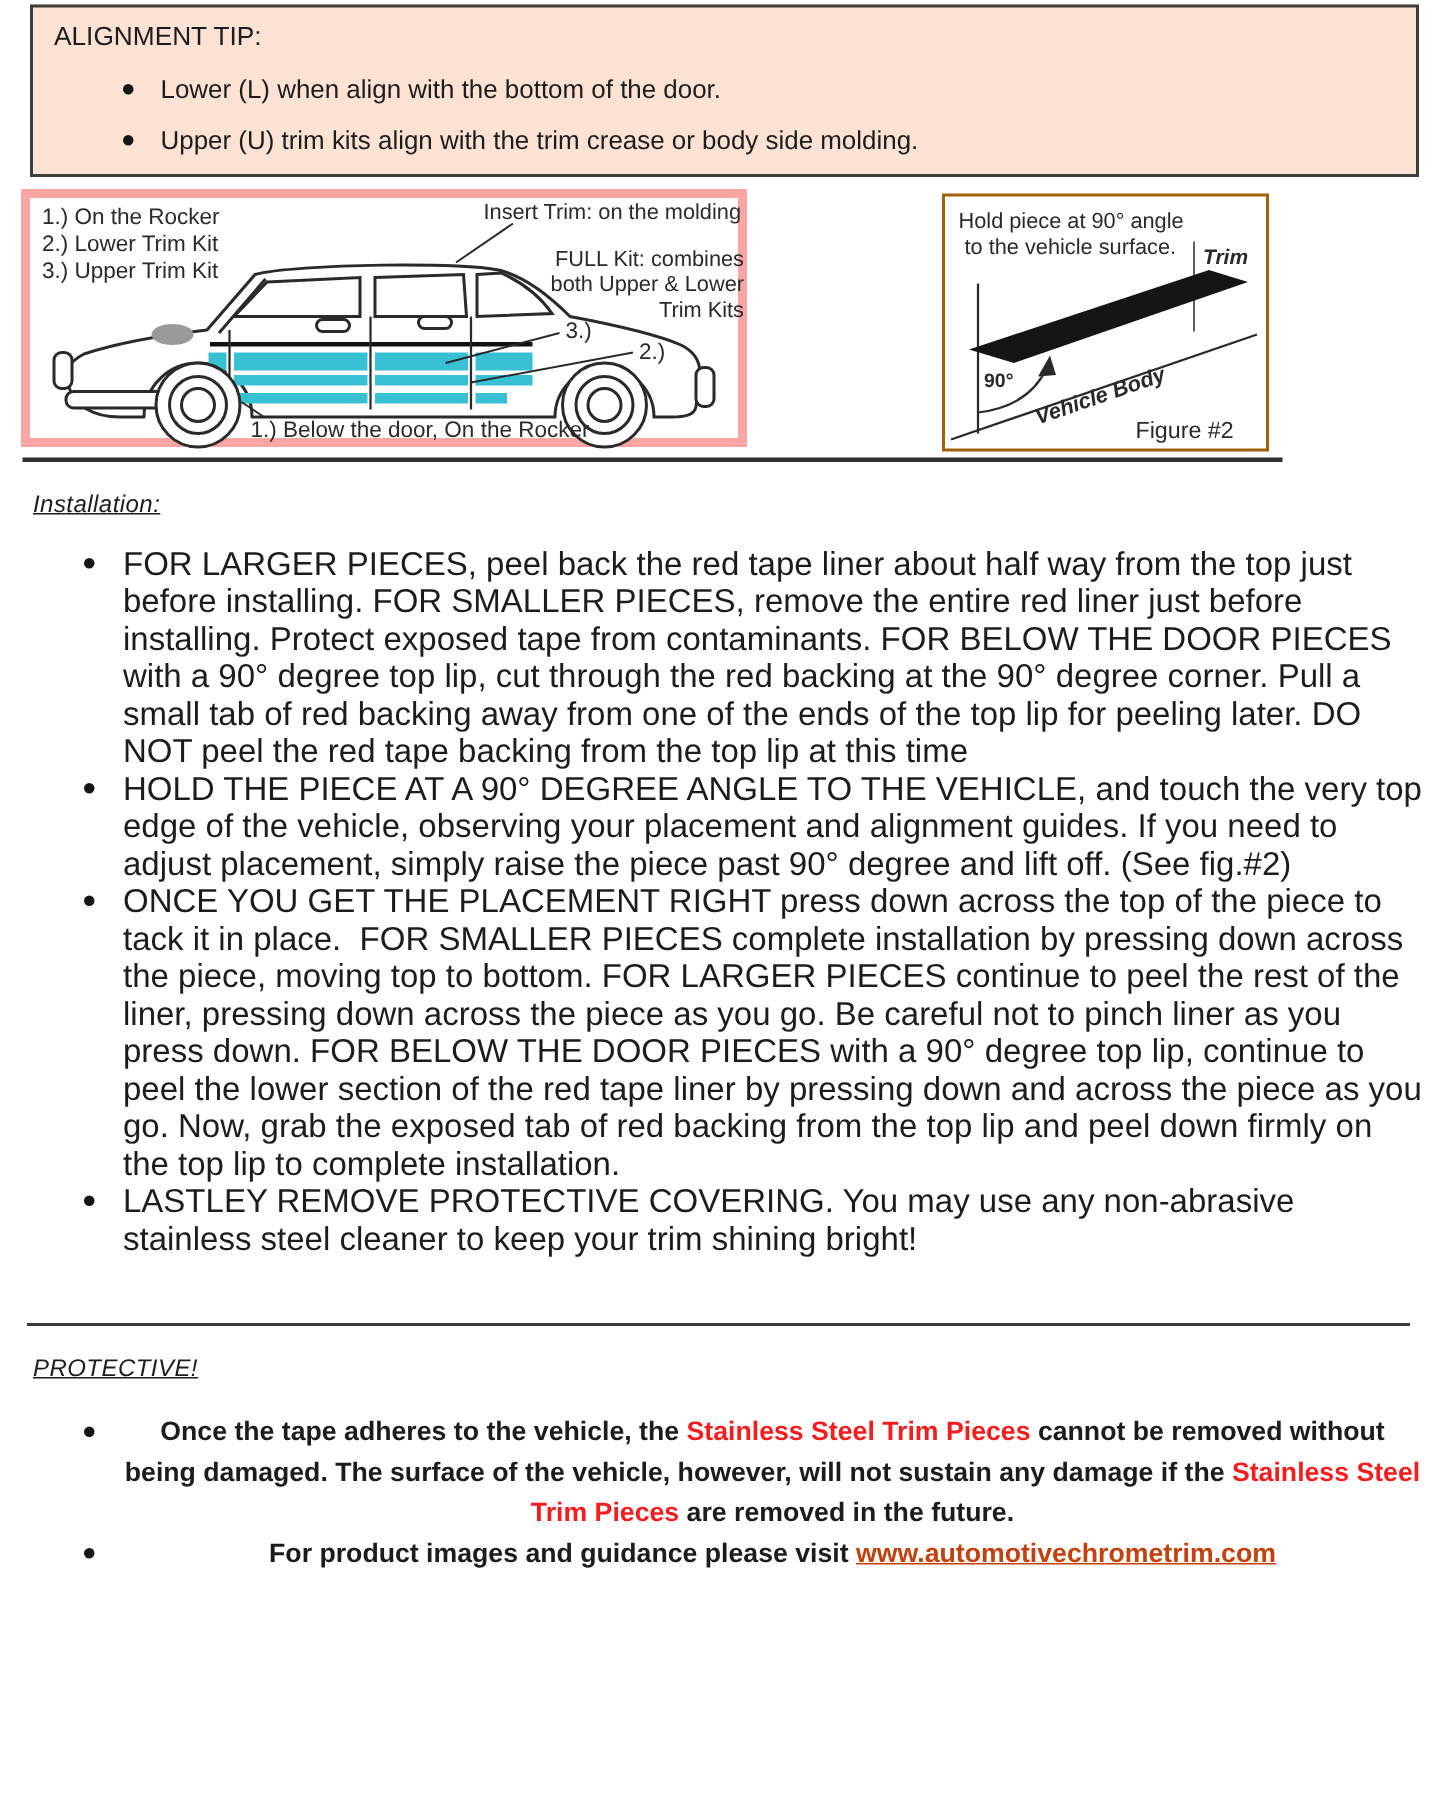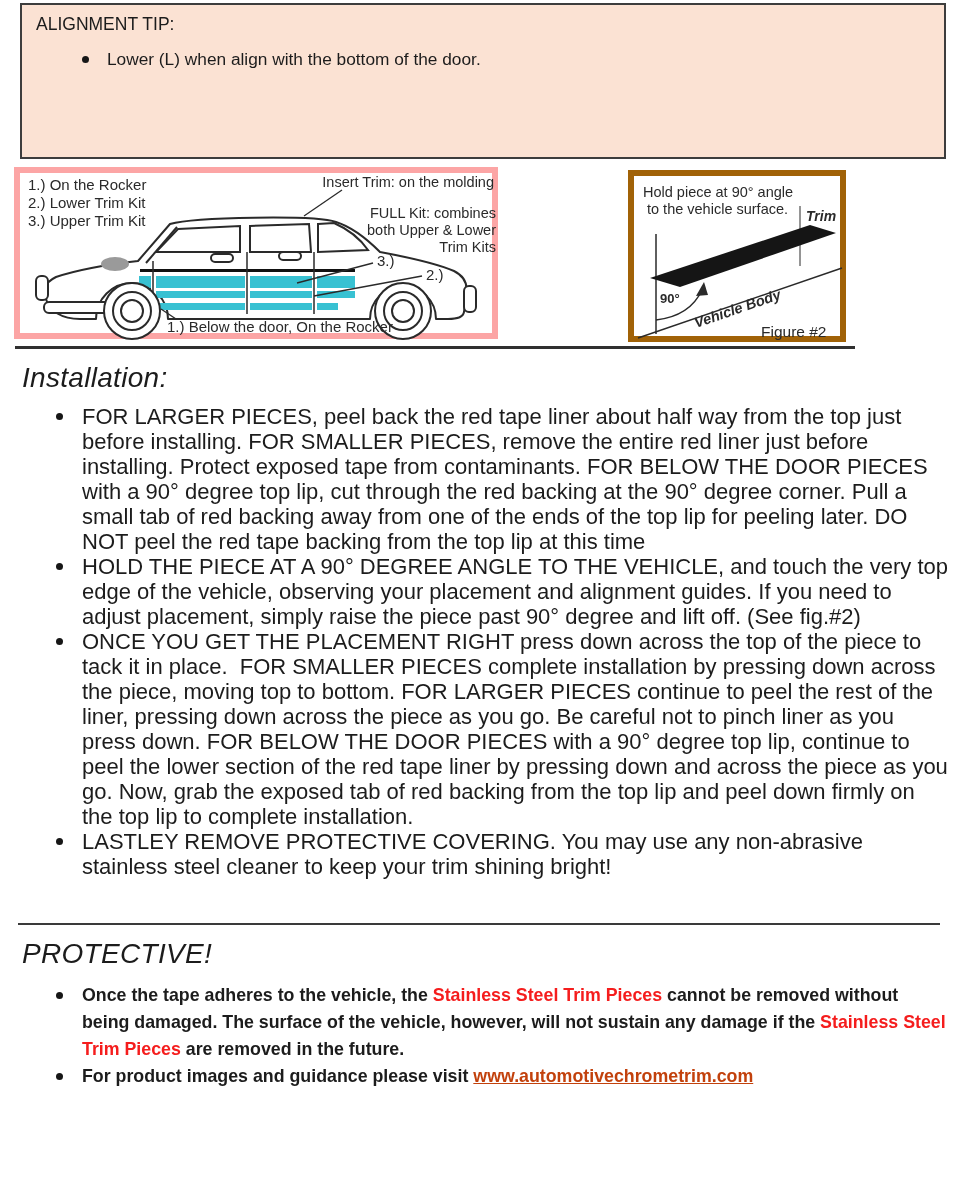--- a/index.html
+++ b/index.html
@@ -12,21 +12,21 @@
     font-family: "Liberation Sans", sans-serif;
     color: #1c1c1c;
     overflow: hidden;
   }
   
   .tip-box {
     margin: 3px 20px 0 20px;
     border: 2px solid #3d3d3d;
     background: #fbe2d3;
     padding: 7px 14px 12px 14px;
-    height: 156px;
+    height: 115px;
   }
   .tip-title { font-size: 17.5px; line-height: 24px; }
   .tip-list { list-style: none; margin: 11px 0 0 0; padding: 0 0 0 44px; }
   .tip-list li {
     position: relative;
     padding-left: 27px;
     font-size: 17.3px;
     line-height: 24px;
     margin-bottom: 10px;
     white-space: pre-wrap;
@@ -35,65 +35,67 @@
     content: "";
     position: absolute;
     left: 2px; top: 9px;
     width: 7px; height: 7px;
     border-radius: 50%;
     background: #161616;
   }
   
   .diagrams { display: flex; align-items: flex-start; margin: 8px 0 0 14px; }
   .car-box  { width: 484px; height: 172px; border: 6px solid #fca5a5; background:#fff; }
-  .fig-box  { width: 218px; height: 172px; border: 6px solid #a16207; background:#fff; margin-left: 130px; margin-top: 3px; }
+  .fig-box  { width: 218px; height: 172px; border: 2px solid #a16207; background:#fff; margin-left: 130px; margin-top: 3px; }
   .car-box svg, .fig-box svg { display:block; }
   .thick-rule { width: 840px; height: 3px; background: #303030; margin: 4px 0 0 15px; }
   
   .section-heading {
     margin: 16px 0 0 22px;
-    font-size: 28px;
+    font-size: 16px;
     font-style: italic;
+    text-decoration: underline;
     line-height: 26px;
     letter-spacing: .3px;
   }
   
   .body-list { list-style: none; margin: 13px 18px 0 0; padding: 0 0 0 82px; }
   .body-list li {
     position: relative;
     font-size: 22px;
     line-height: 25px;
     white-space: pre-wrap;
   }
   .body-list li::before {
     content: "";
     position: absolute;
     left: -26px; top: 9px;
     width: 7px; height: 7px;
     border-radius: 50%;
     background: #161616;
   }
   .thin-rule { width: 922px; height: 2px; background: #3a3a3a; margin: 44px 0 0 18px; }
-  .important-list { margin-top: 15px; }
+  .important-list { margin-top: 15px; text-align: center; }
   .important-list li { font-weight: 700; font-size: 17.8px; line-height: 27px; }
   .important-list li::before { top: 10px; }
   .seg-red  { color: #f51d1d; }
   .seg-link { color: #c2410c; text-decoration: underline; cursor: pointer; }
   
   text { font-family: "Liberation Sans", sans-serif; fill: #2a2a2a; }
 </style>
 </head>
 <body>
 
 <div class="page">
 
   <div class="tip-box">
     <div class="tip-title">ALIGNMENT TIP:</div>
     <ul class="tip-list">
       <li>Lower (L) when align with the bottom of the door.</li>
+      <li>Upper (U) trim kits align with the trim crease or body side molding.</li>
     </ul>
   </div>
 
   <div class="diagrams">
 
     <div class="car-box">
       <svg width="480" height="168" viewBox="0 0 480 168">
 
         <path d="M 26 126
                  C 22 118, 24 110, 36 104

